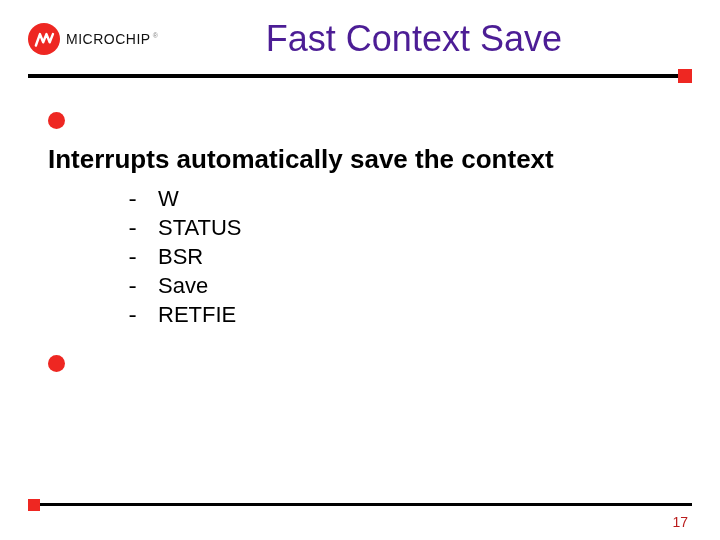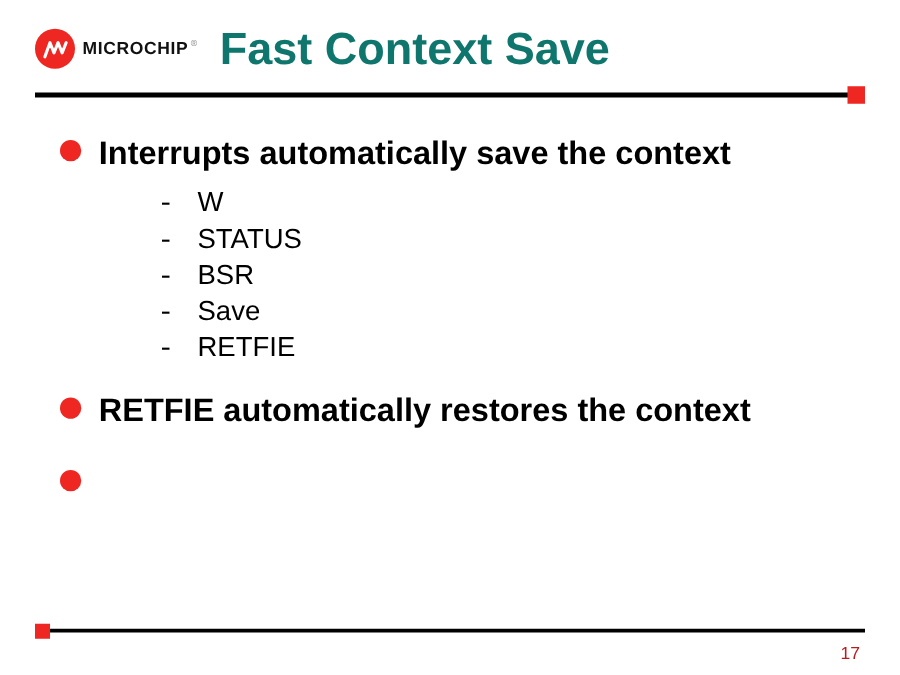--- a/index.html
+++ b/index.html
@@ -32,36 +32,36 @@
     background: #ee2722;
     border-radius: 50%;
     position: relative;
     display: flex;
     align-items: center;
     justify-content: center;
   }
   .logo-mark svg { display:block; }
   .logo-text {
     font-size: 14px;
-    font-weight: 700;
+    font-weight: 400;
     letter-spacing: 0.5px;
     color: #111;
   }
   .logo-r {
     font-size: 7px;
     color: #888;
     vertical-align: super;
     margin-left: 2px;
   }
   .title {
     flex: 1;
-    text-align: left;
+    text-align: center;
     font-size: 36px;
-    font-weight: 700;
-    color: #0f766e;
+    font-weight: 400;
+    color: #4c1d95;
     padding-right: 40px;
   }
   .rule {
     position: relative;
     margin-top: 14px;
     height: 4px;
     background: #000;
   }
   .rule::after {
     content: "";
@@ -73,20 +73,21 @@
     background: #ee2722;
   }
   .content {
     padding: 28px 0 0 20px;
   }
   .bullet {
     display: flex;
     align-items: flex-start;
     gap: 14px;
     margin-bottom: 6px;
+    flex-direction: column;
   }
   .bullet.gap-after {
     margin-bottom: 26px;
   }
   .bullet-dot {
     width: 17px;
     height: 17px;
     border-radius: 50%;
     background: #ee2722;
     flex: 0 0 auto;
@@ -186,24 +187,20 @@
       <div class="sub">
         <div class="sub-dash">-</div>
         <div class="sub-text">Save</div>
       </div>
       <div class="sub">
         <div class="sub-dash">-</div>
         <div class="sub-text">RETFIE</div>
       </div>
     </div>
 
-    <div class="bullet gap-after">
-      <div class="bullet-dot"></div>
-      <div class="bullet-text">RETFIE automatically restores the context</div>
-    </div>
 
     <div class="bullet">
       <div class="bullet-dot"></div>
     </div>
 
   </div>
 
   <div class="footer-rule"></div>
   <div class="pagenum">17</div>
 

